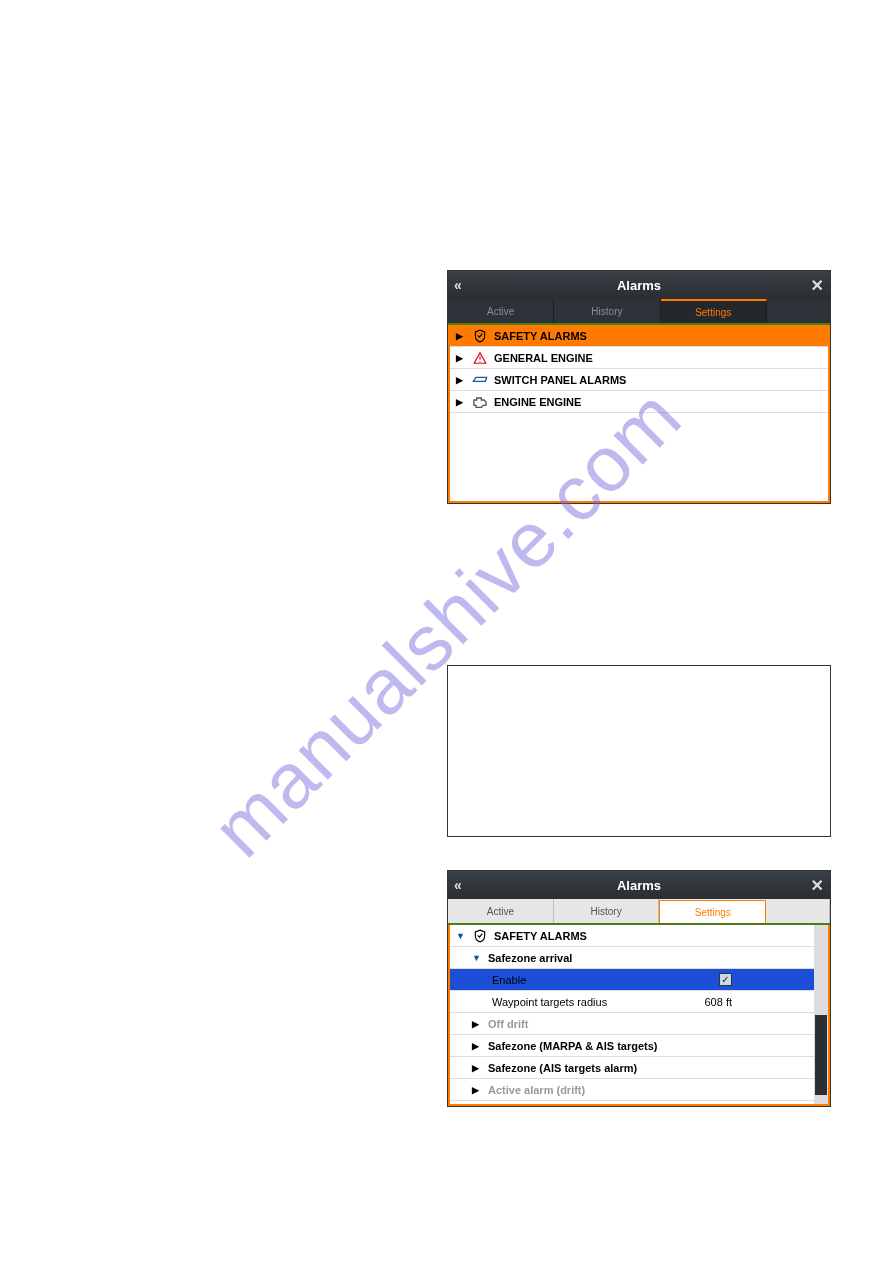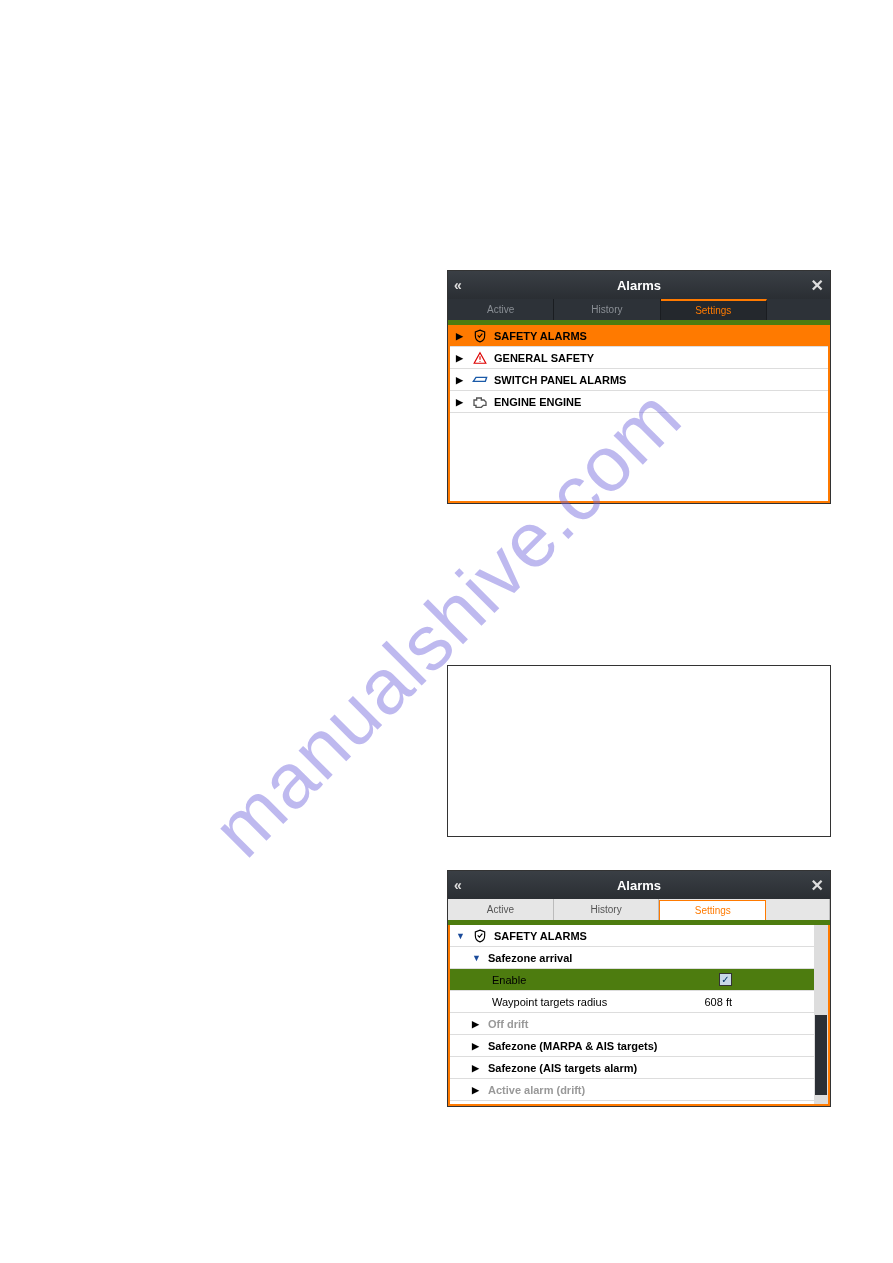--- a/index.html
+++ b/index.html
@@ -60,21 +60,21 @@
   }
   .titlebar .right-ctrl {
     position: absolute; right: 6px; top: 50%; transform: translateY(-50%);
     font-size: 16px; color: #ddd; font-weight: bold;
   }
 
   .tabs {
     height: 26px;
     display: flex;
     background: #2d3238;
-    border-bottom: 5px solid #4d7c0f;
+    border-bottom: 2px solid #4d7c0f;
   }
   .tab {
     flex: 1;
     display: flex;
     align-items: center;
     justify-content: center;
     font-size: 10px;
     color: #8a8f95;
     border-right: 1px solid #1a1d21;
   }
@@ -128,21 +128,21 @@
     width: 16px; height: 14px;
     display:flex; align-items:center; justify-content:center;
   }
   .row.selected {
     background: #ff7a00;
     color: #000;
   }
   .row.dim { color: #999; }
   .row.sub { padding-left: 22px; font-weight: bold; }
   .row.sub2 { padding-left: 42px; font-weight: normal; }
-  .row.sub2.selected { background:#4d7c0f; color:#000;gap:40px; }
+  .row.sub2.selected { background:#1d4ed8; color:#000;gap:40px; }
   .row .value { margin-left: auto; margin-right: 90px; font-weight: normal; }
   .row .down { color:#1a4a9a; }
   .scrollbar {
     position:absolute; right:0; top:0; width:14px; height:100%;
     background:#ddd;
   }
   .scrollbar .thumb {
     position:absolute; left:1px; width:12px; background:#2b2f35;
     top:50%; height:45%;
   }
@@ -186,21 +186,21 @@
       </div>
       <div class="row">
         <span class="arrow">▶</span>
         <span class="icon">
           <svg width="14" height="14" viewBox="0 0 24 24">
               <path fill="none" stroke="#d00" stroke-width="2" d="M12 3 L22 21 H2 Z"></path>
               <line x1="12" y1="9" x2="12" y2="15" stroke="#d00" stroke-width="2"></line>
               <circle cx="12" cy="18" r="1" fill="#d00"></circle>
             </svg>
         </span>
-        <span>GENERAL SAFETY</span>
+        <span>GENERAL ENGINE</span>
       </div>
       <div class="row">
         <span class="arrow">▶</span>
         <span class="icon">
           <svg width="16" height="12" viewBox="0 0 24 16">
               <path fill="none" stroke="#1a5aa8" stroke-width="2" d="M2 10 L6 4 L22 4 L20 10 Z"></path>
             </svg>
         </span>
         <span>SWITCH PANEL ALARMS</span>
       </div>

